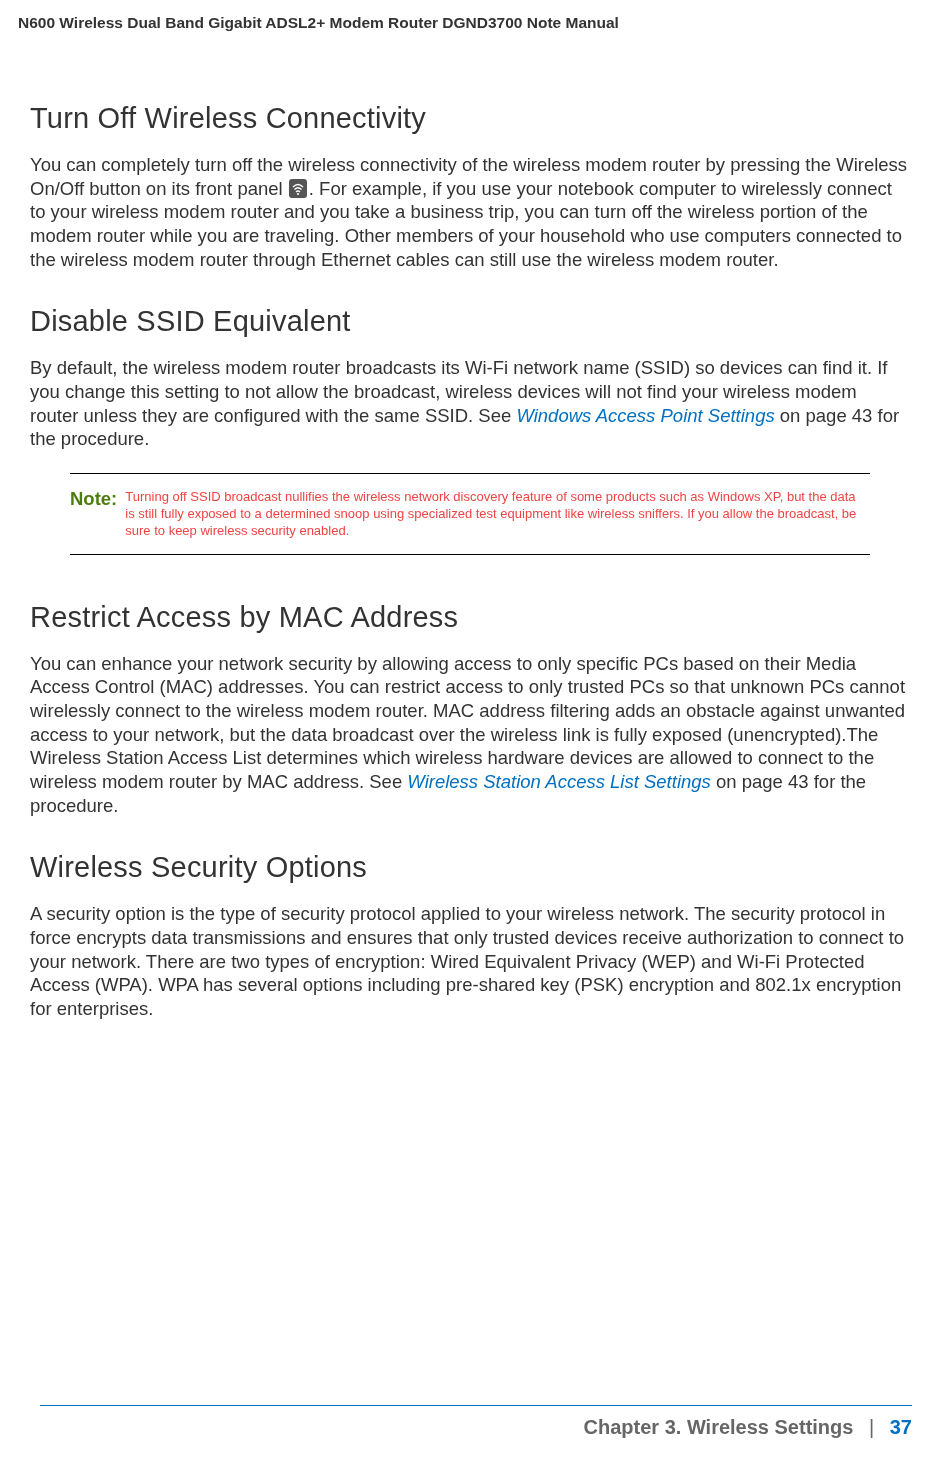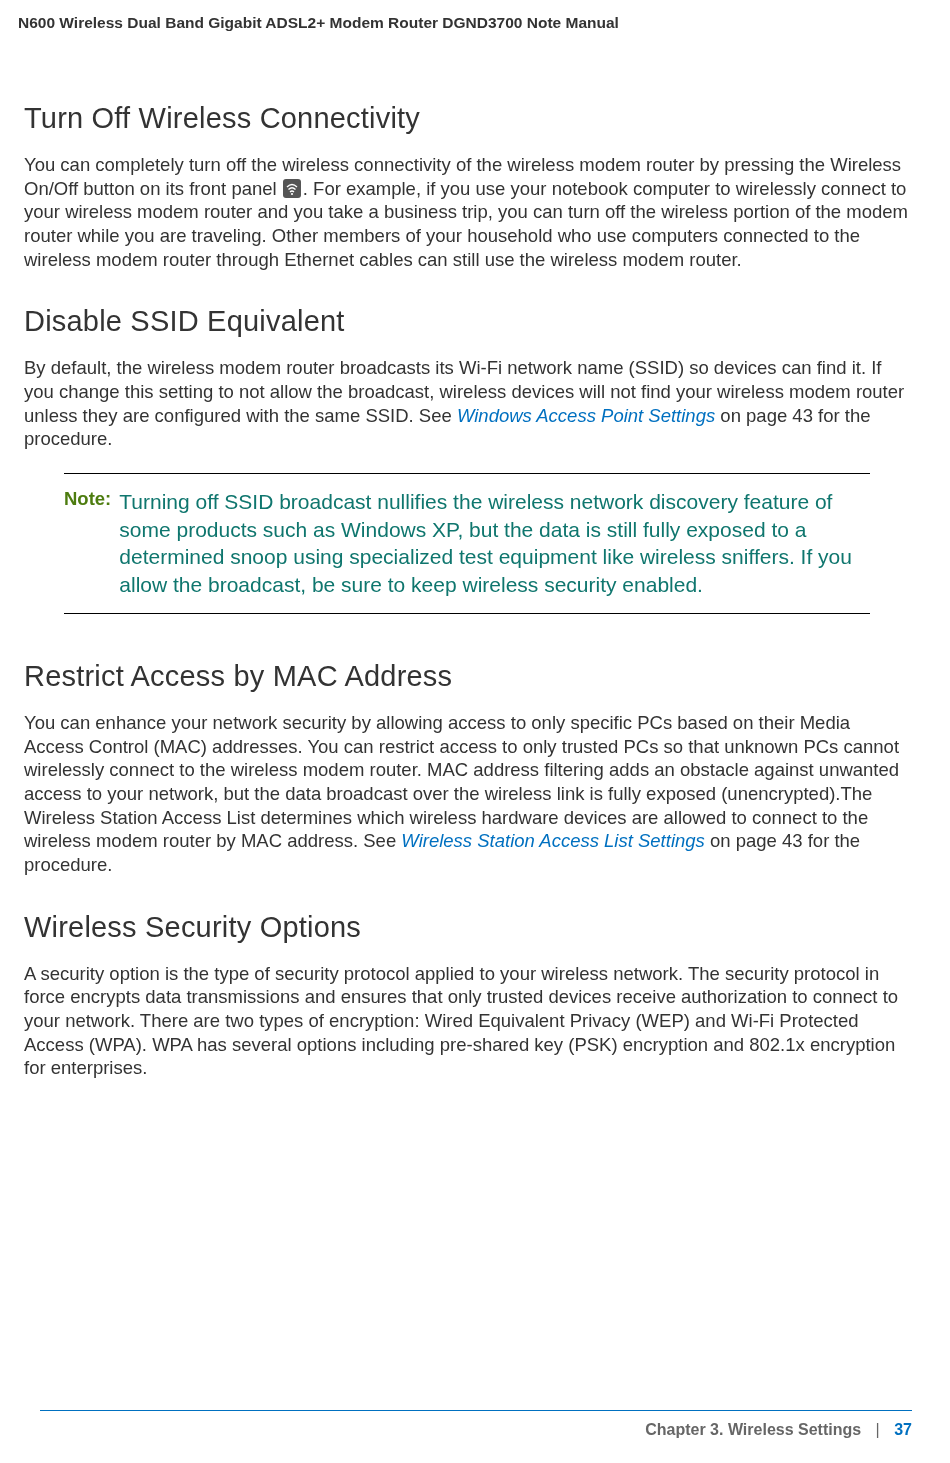--- a/index.html
+++ b/index.html
@@ -15,21 +15,21 @@
       color: #333;
       position: relative;
     }
     .header {
       padding: 14px 0 0 18px;
       font-weight: bold;
       font-size: 15.5px;
       color: #333;
     }
     .content {
-      padding: 70px 40px 0 24px;
+      padding: 70px 40px 0 30px;
     }
     h2 {
       font-family: "Trebuchet MS", "Lucida Grande", sans-serif;
       font-weight: normal;
       font-size: 29px;
       color: #333;
       margin-bottom: 18px;
       letter-spacing: 0.2px;
     }
     p {
@@ -59,41 +59,41 @@
       align-items: flex-start;
     }
     .note-label {
       color: #4d7c0f;
       font-weight: bold;
       font-size: 18.5px;
       margin-right: 8px;
       flex-shrink: 0;
     }
     .note-text {
-      font-size: 21px;
+      font-size: 13px;
       line-height: 1.32;
-      color: #0f766e;
+      color: #ef4444;
     }
     .wifi-icon {
       display: inline-block;
       vertical-align: middle;
       margin: 0 2px 2px 1px;
     }
     .wifi-icon svg {
       display: block;
     }
     .footer {
       position: absolute;
       bottom: 24px;
       right: 38px;
       left: 40px;
       border-top: 1.5px solid #0070c0;
       padding-top: 10px;
       text-align: right;
-      font-size: 16px;
+      font-size: 20px;
     }
     .footer-chapter {
       color: #666;
       font-weight: bold;
     }
     .footer-sep {
       color: #666;
       margin: 0 10px;
     }
     .footer-page {

